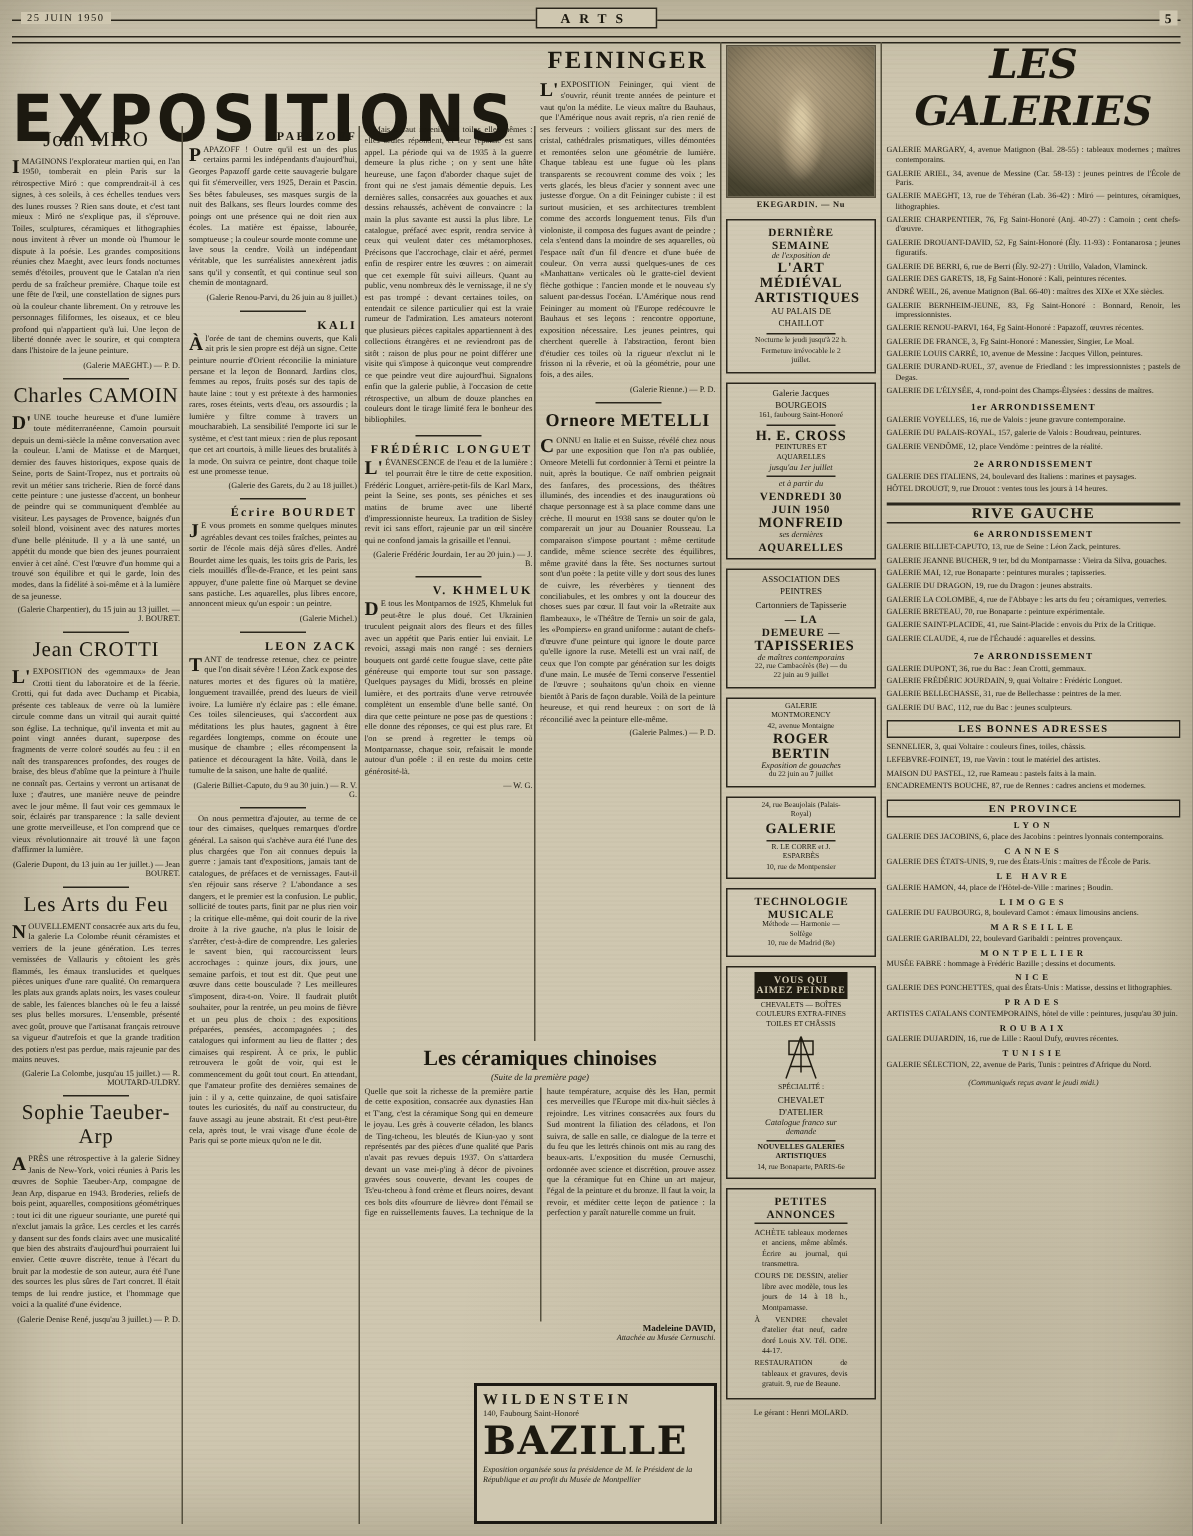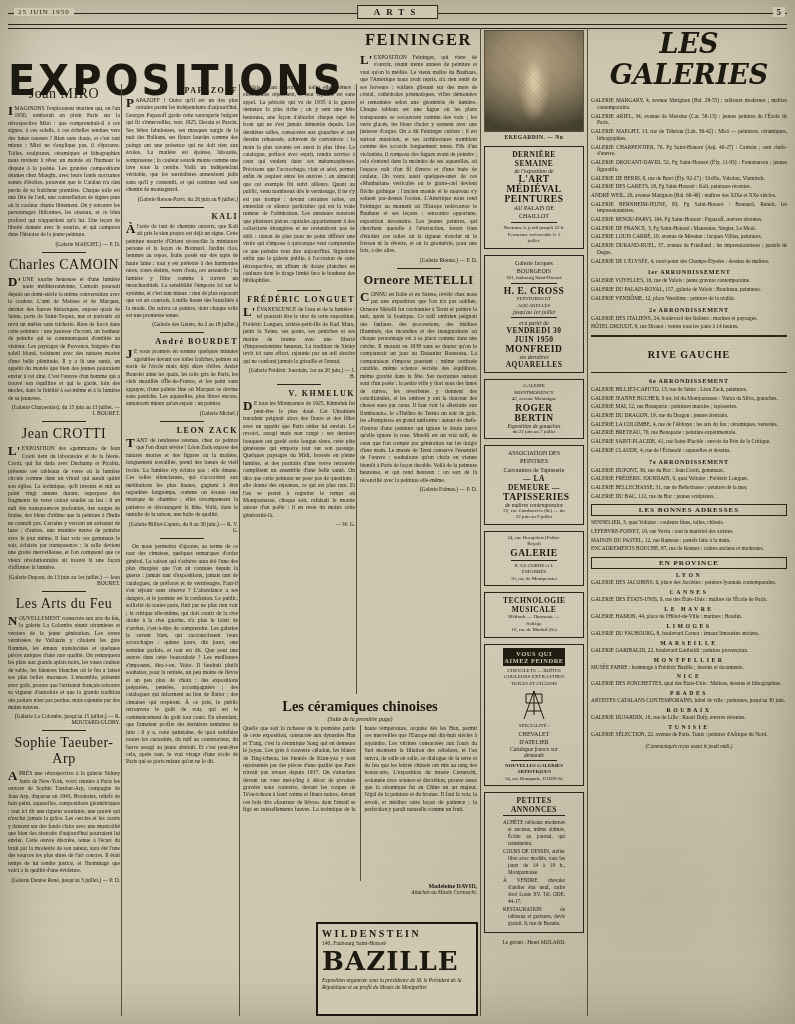--- a/index.html
+++ b/index.html
@@ -74,21 +74,21 @@
   .bz-name{font-size:10px;font-weight:bold;letter-spacing:2.5px;}
   .bz-addr{font-size:5.6px;margin:1px 0 2px;}
   .bz-big{font-family:"DejaVu Serif", serif;font-size:26px;font-weight:bold;letter-spacing:1px;line-height:1;margin:1px 0 3px;}
   .bz-note{font-size:5.4px;font-style:italic;line-height:1.3;}
   
   .gal-title{font-family:"DejaVu Serif", serif;font-style:italic;font-weight:bold;font-size:27px;
     text-align:center;margin:0 0 7px;}
   .g-entry{font-size:5.4px;line-height:1.27;text-align:justify;margin:0 0 1.8px;padding-left:6px;text-indent:-6px;}
   .g-head{font-size:6.2px;font-weight:bold;text-align:center;letter-spacing:.8px;margin:4px 0 2px;}
   .g-bighead{font-size:10px;font-weight:bold;text-align:center;letter-spacing:1px;margin:5px 0 3px;
-    border-top:2px solid #2a261c;border-bottom:1px solid #2a261c;padding:12px 0;}
+    border-top:2px solid #2a261c;border-bottom:1px solid #2a261c;padding:0 0;}
   .g-boxhead{font-size:7px;font-weight:bold;text-align:center;letter-spacing:1px;border:1px solid #2a261c;
     padding:1px 0;margin:5px 0 3px;}
   .g-city{font-size:5.8px;font-weight:bold;text-align:center;letter-spacing:2.5px;margin:3px 0 1px;}
   .g-note{font-size:5.2px;font-style:italic;text-align:center;margin-top:5px;}
 </style>
 </head>
 <body>
 
 <div class="page">
 
@@ -147,21 +147,21 @@
       <p class="sig">(Galerie Renou-Parvi, du 26 juin au 8 juillet.)</p>
     </article>
     <div class="sep"></div>
     <article>
       <h2 class="h-sm">KALI</h2>
       <p class="bd lead">À l'orée de tant de chemins ouverts, que Kali ait pris le sien propre est déjà un signe. Cette peinture nourrie d'Orient réconcilie la miniature persane et la leçon de Bonnard. Jardins clos, femmes au repos, fruits posés sur des tapis de haute laine : tout y est prétexte à des harmonies rares, roses éteints, verts d'eau, ors assourdis ; la lumière y filtre comme à travers un moucharabieh. La sensibilité l'emporte ici sur le système, et c'est tant mieux : rien de plus reposant que cet art courtois, à mille lieues des brutalités à la mode. On suivra ce peintre, dont chaque toile est une promesse tenue.</p>
       <p class="sig">(Galerie des Garets, du 2 au 18 juillet.)</p>
     </article>
     <div class="sep"></div>
     <article>
-      <h2 class="h-sm">André BOURDET</h2>
+      <h2 class="h-sm">Écrire BOURDET</h2>
       <p class="bd lead">JE vous promets en somme quelques minutes agréables devant ces toiles fraîches, peintes au sortir de l'école mais déjà sûres d'elles. André Bourdet aime les quais, les toits gris de Paris, les ciels mouillés d'Île-de-France, et les peint sans appuyer, d'une palette fine où Marquet se devine sans pastiche. Les aquarelles, plus libres encore, annoncent mieux qu'un espoir : un peintre.</p>
       <p class="sig">(Galerie Michel.)</p>
     </article>
     <div class="sep"></div>
     <article>
       <h2 class="h-sm">LEON ZACK</h2>
       <p class="bd lead">TANT de tendresse retenue, chez ce peintre que l'on disait sévère ! Léon Zack expose des natures mortes et des figures où la matière, longuement travaillée, prend des lueurs de vieil ivoire. La lumière n'y éclaire pas : elle émane. Ces toiles silencieuses, qui s'accordent aux méditations les plus hautes, gagnent à être regardées longtemps, comme on écoute une musique de chambre ; elles récompensent la patience et découragent la hâte. Voilà, dans le tumulte de la saison, une halte de qualité.</p>
       <p class="sig">(Galerie Billiet-Caputo, du 9 au 30 juin.) — R. V. G.</p>
     </article>
     <div class="sep"></div>
@@ -225,56 +225,56 @@
         <div class="fig"></div>
         <div class="grain"></div>
       </div>
       <figcaption class="pcap">EKEGARDIN. — Nu</figcaption>
     </figure>
 
     <div class="ad">
       <div class="a-m">DERNIÈRE SEMAINE</div>
       <div class="a-i">de l'exposition de</div>
       <div class="a-l">L'ART MÉDIÉVAL</div>
-      <div class="a-l">PEINTURES</div>
+      <div class="a-l">ARTISTIQUES</div>
       <div class="a-s">AU PALAIS DE CHAILLOT</div>
       <div class="a-rule"></div>
       <div class="a-xs">Nocturne le jeudi jusqu'à 22 h. Fermeture irrévocable le 2 juillet.</div>
     </div>
 
     <div class="ad">
       <div class="a-s">Galerie Jacques BOURGEOIS</div>
       <div class="a-xs">161, faubourg Saint-Honoré</div>
       <div class="a-rule"></div>
       <div class="a-l">H. E. CROSS</div>
       <div class="a-xs">PEINTURES ET AQUARELLES</div>
       <div class="a-i">jusqu'au 1er juillet</div>
       <div class="a-rule"></div>
       <div class="a-i">et à partir du</div>
       <div class="a-m">VENDREDI 30 JUIN 1950</div>
       <div class="a-l">MONFREID</div>
       <div class="a-i">ses dernières</div>
       <div class="a-m">AQUARELLES</div>
-    </div>
-
-    <div class="ad">
-      <div class="a-xs">GALERIE MONTMORENCY</div>
-      <div class="a-xs">42, avenue Montaigne</div>
-      <div class="a-l">ROGER BERTIN</div>
-      <div class="a-i">Exposition de gouaches</div>
-      <div class="a-xs">du 22 juin au 7 juillet</div>
     </div>
 
     <div class="ad">
       <div class="a-s">ASSOCIATION DES PEINTRES</div>
       <div class="a-s">Cartonniers de Tapisserie</div>
       <div class="a-m">— LA DEMEURE —</div>
       <div class="a-l">TAPISSERIES</div>
       <div class="a-i">de maîtres contemporains</div>
       <div class="a-xs">22, rue Cambacérès (8e) — du 22 juin au 9 juillet</div>
+    </div>
+
+    <div class="ad">
+      <div class="a-xs">GALERIE MONTMORENCY</div>
+      <div class="a-xs">42, avenue Montaigne</div>
+      <div class="a-l">ROGER BERTIN</div>
+      <div class="a-i">Exposition de gouaches</div>
+      <div class="a-xs">du 22 juin au 7 juillet</div>
     </div>
 
     <div class="ad">
       <div class="a-xs">24, rue Beaujolais (Palais-Royal)</div>
       <div class="a-l">GALERIE</div>
       <div class="a-rule"></div>
       <div class="a-xs">R. LE CORRE et J. ESPARBÈS</div>
       <div class="a-xs">10, rue de Montpensier</div>
     </div>
 

